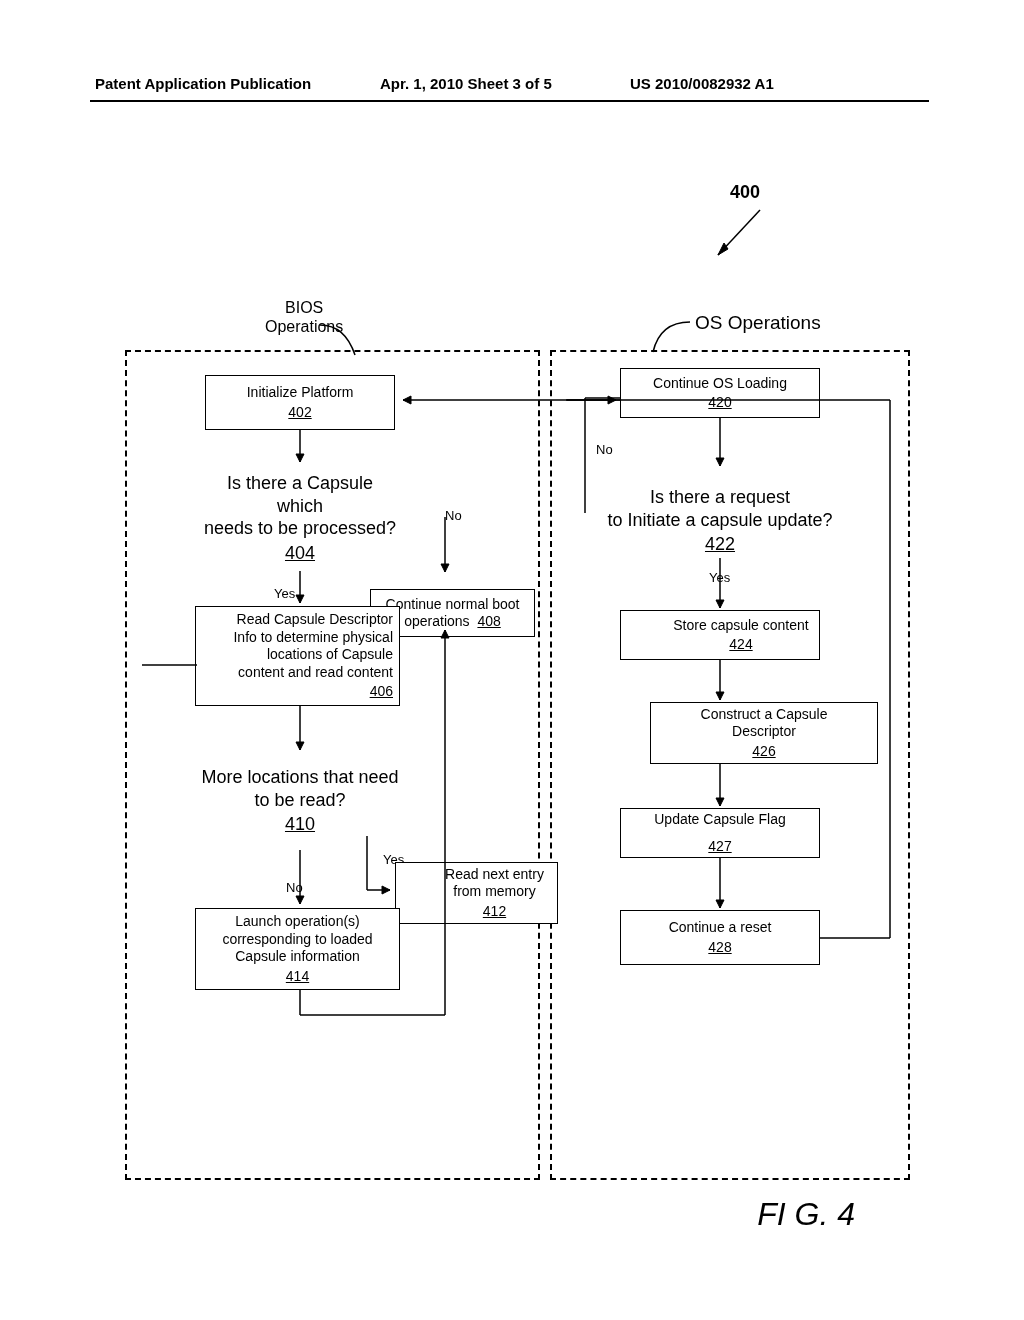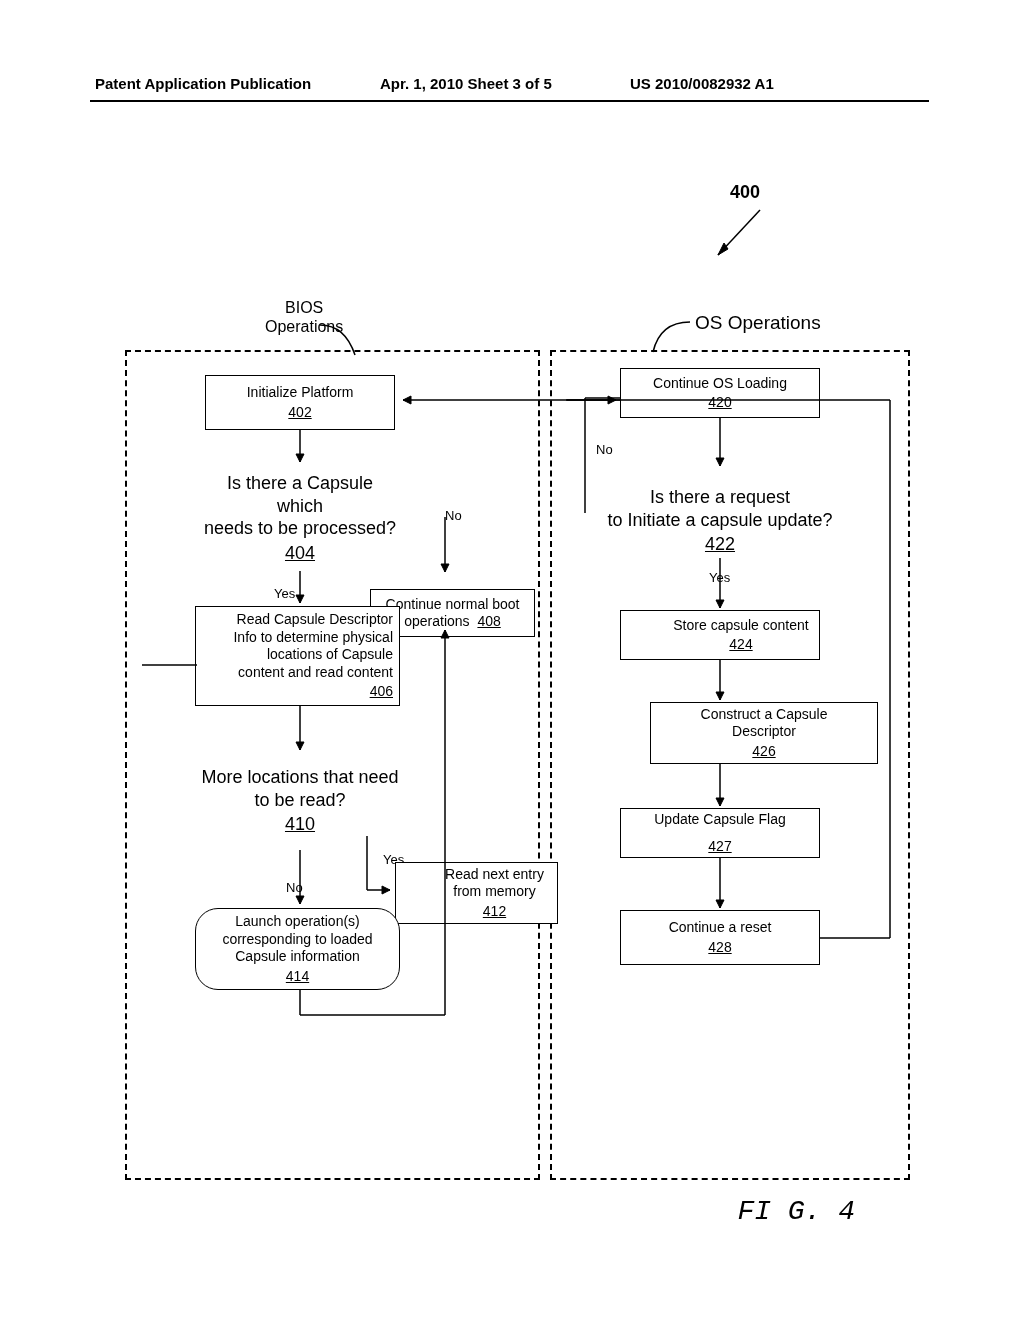--- a/index.html
+++ b/index.html
@@ -91,23 +91,23 @@
   .os-label {
     position: absolute;
     left: 605px;
     top: 162px;
     font-size: 19px;
   }
   .fig-label {
     position: absolute;
     right: 75px;
     top: 1046px;
-    font-size: 28px;
+    font-size: 32px;
     font-style: italic;
-    font-family: Liberation Mono, monospace;
+    font-family: Liberation Sans, sans-serif;
   }
 </style>
 </head>
 <body>
 
 <div class="header">
   <span class="header-left">Patent Application Publication</span>
   <span class="header-center">Apr. 1, 2010  Sheet 3 of 5</span>
   <span class="header-right">US 2010/0082932 A1</span>
 </div>
@@ -220,21 +220,21 @@
   <div class="box" style="left:305px; top:712px; width:163px; height:62px;padding-left:42px;">
     <span>Read next entry</span>
     <span>from memory</span>
     <span class="ref">412</span>
   </div>
 
   <svg class="conn" style="left:48px; top:510px;" width="400" height="280">
     
   </svg>
 
-  <div class="box" style="left:105px; top:758px; width:205px; height:82px;border-radius:23px;">
+  <div class="box" style="left:105px; top:758px; width:205px; height:82px;">
     <span>Launch operation(s)</span>
     <span>corresponding to loaded</span>
     <span>Capsule information</span>
     <span class="ref">414</span>
   </div>
 
   <svg class="conn" style="left:205px; top:840px;" width="160" height="40">
     <line x1="5" y1="0" x2="5" y2="25"></line>
     <line x1="5" y1="25" x2="150" y2="25"></line>
   </svg>

